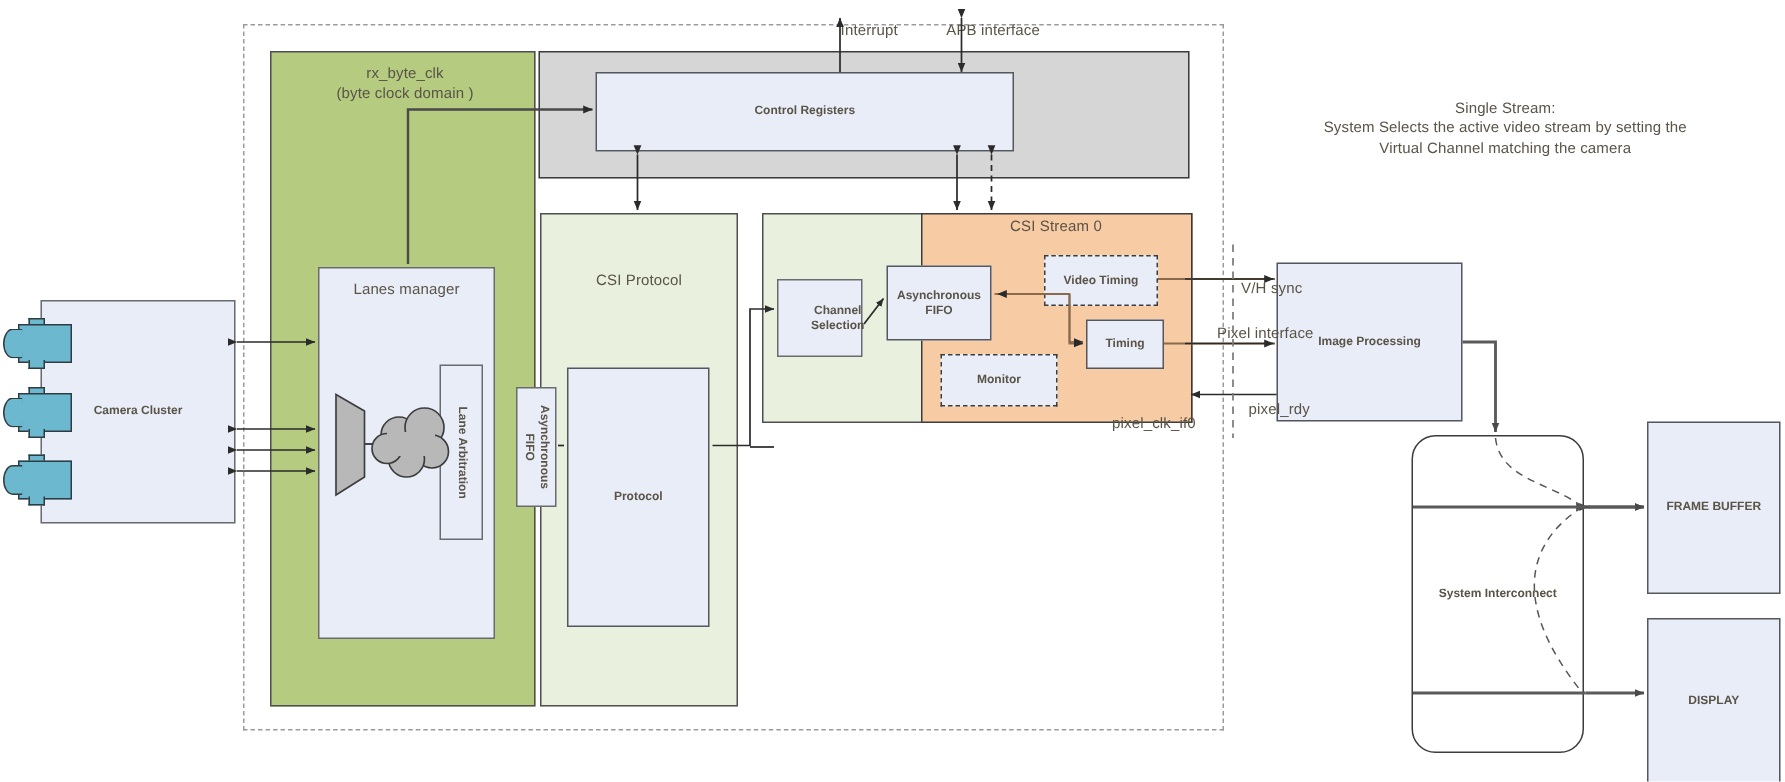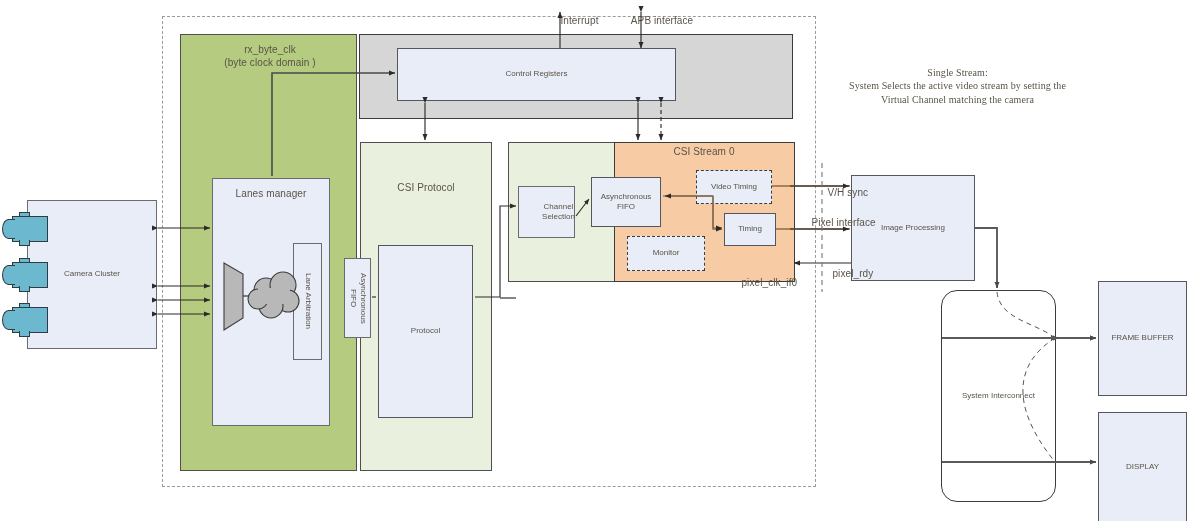--- a/index.html
+++ b/index.html
@@ -1,21 +1,21 @@
 <!DOCTYPE html>
 <html><head>
 <meta charset="utf-8">
 <style>
   html,body{margin:0;padding:0;background:#ffffff;}
   body{width:1190px;height:521px;overflow:hidden;
        font-family:"Liberation Sans","DejaVu Sans",sans-serif;
        color:#4a4a4a;}
   #stage{position:relative;width:1190px;height:521px;}
 
-  .abs{position:absolute;box-sizing:border-box;}
+  .abs{position:absolute;box-sizing:border-box;font-weight:bold;}
 
   
   .lbl{position:absolute;font-size:10px;color:#5a5348;line-height:1.35;
        white-space:pre;letter-spacing:.1px;}
   .ctr{display:flex;align-items:center;justify-content:center;text-align:center;}
 
   
   .dashbox{border:1.4px dashed #9b9b9b;background:transparent;}
 
   
@@ -169,21 +169,21 @@
   <div class="lbl" style="left:813px;top:172px;">
      <span>V/H sync</span>
   </div>
   <div class="lbl" style="left:797px;top:202px;">
      <span>Pixel interface</span>
   </div>
   <div class="lbl" style="left:818px;top:253px;">
      <span>pixel_rdy</span>
   </div>
 
-  <div class="lbl ctr" style="left:843px;top:66px;width:229px;height:40px;flex-direction:column;font-family:Liberation Serif, serif;">
+  <div class="lbl ctr" style="left:889px;top:66px;width:229px;height:40px;flex-direction:column;">
      <span>Single Stream:</span>
      <span>System Selects the active video stream by setting the</span>
      <span>Virtual Channel matching the camera</span>
   </div>
 
   <svg class="wires" viewBox="0 0 1190 521">
     <defs>
       <marker id="ah" markerWidth="7" markerHeight="7" refX="6.2" refY="3" orient="auto" markerUnits="userSpaceOnUse">
         <path d="M0,0.4 L6.4,3 L0,5.6 z" fill="#2b2b2b"></path>
       </marker>

